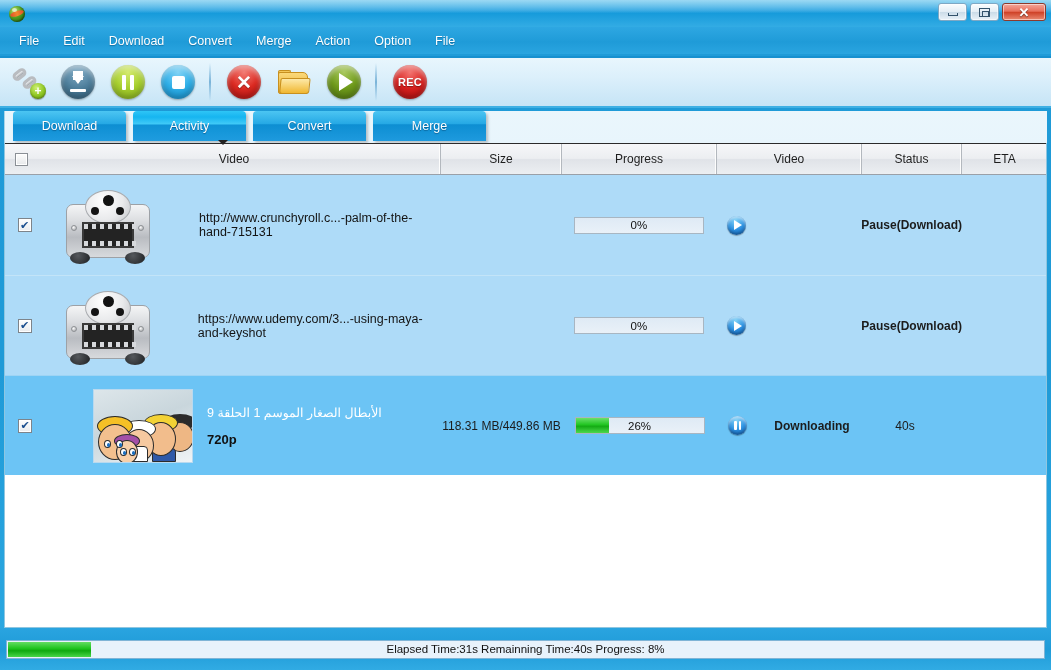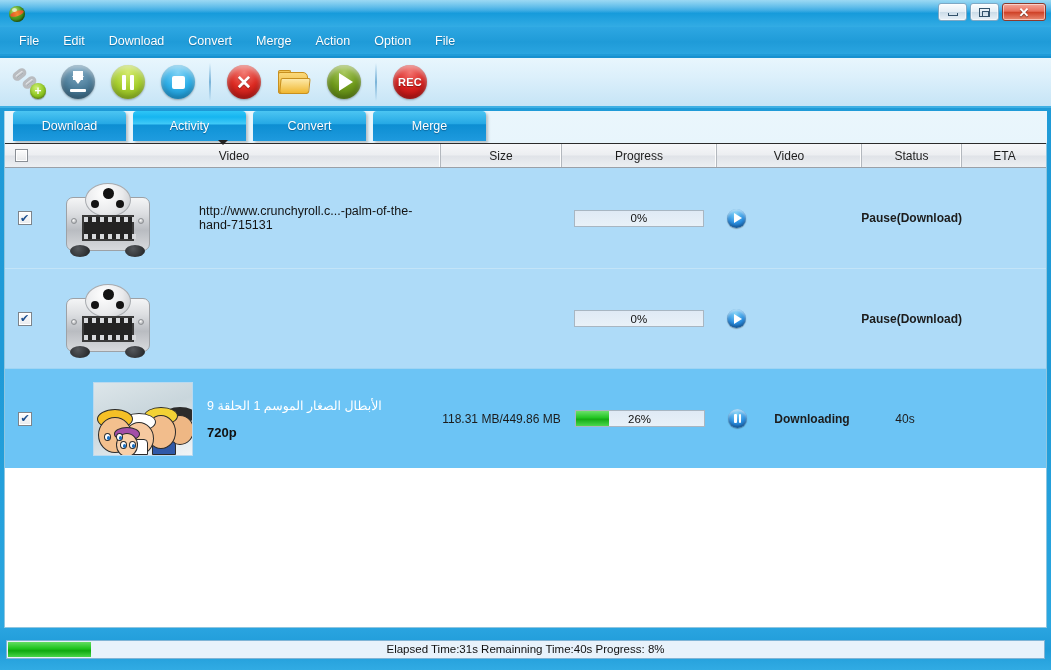--- a/index.html
+++ b/index.html
@@ -170,21 +170,21 @@
   
   .list-wrap {
     position: absolute; left: 4px; top: 143px; width: 1043px; height: 485px;
     background: #ffffff;
     border-left: 1px solid #8fc6e0;
     border-right: 1px solid #8fc6e0;
     border-bottom: 1px solid #8fc6e0;
     overflow: hidden;
   }
   .hdr {
-    display: flex; height: 25px; width: 1043px;
+    display: flex; height: 32px; width: 1043px;
     background: linear-gradient(to bottom, #f6f7f9 0%, #eceef1 48%, #e0e3e8 52%, #eceff2 100%);
     border-top: 1px solid #2b2b2b;
     border-bottom: 1px solid #9aa0a8;
   }
   .hdr-cell {
     display: flex; align-items: center; justify-content: center;
     font-size: 12px; color: #1d1d1d;
     border-right: 1px solid #b3b8be;
     box-shadow: inset -1px 0 0 #fdfdfd;
     cursor: default;
@@ -496,20 +496,21 @@
             <div class="foot f2"></div>
           <div class="disc">
               <i class="h1"></i>
               <i class="h2"></i>
               <i class="h3"></i>
             </div>
           <div class="strip"></div>
           <div class="screw s1"></div>
             <div class="screw s2"></div>
         </div>
+        <div class="url-text">https://www.udemy.com/3...-using-maya-and-keyshot</div>
       </div>
       <div class="cell c-size"></div>
       <div class="cell c-prog">
         <div class="pbar">
           <div class="fill" style="width:0%"></div>
           <span class="lbl">0%</span>
         </div>
       </div>
       <div class="cell c-speed">
         <div class="ctl-btn">

